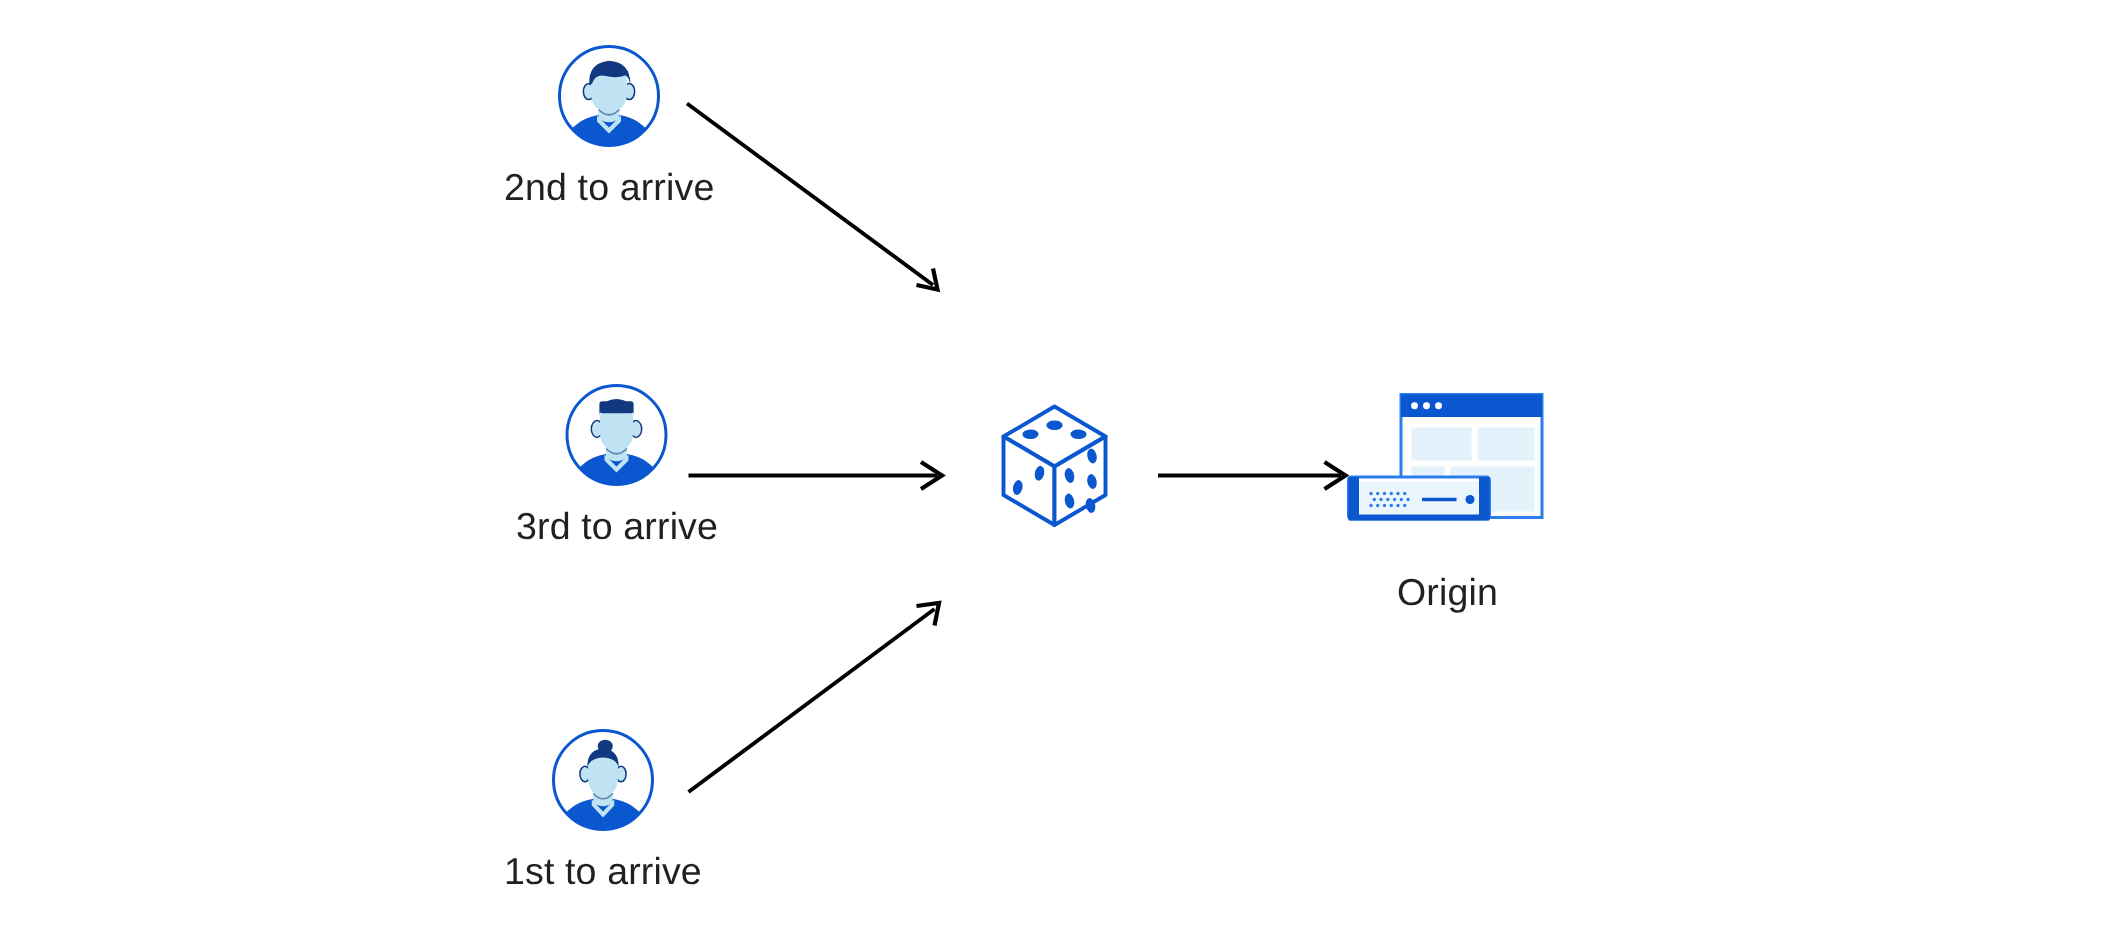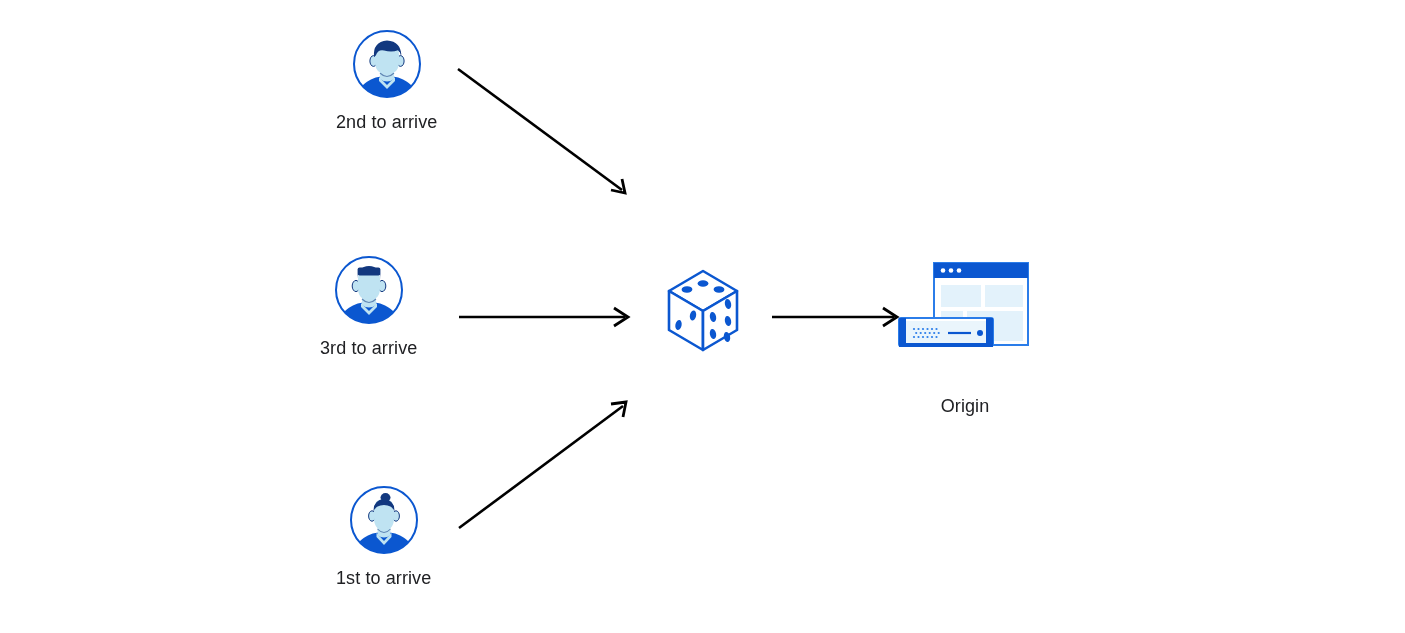--- a/index.html
+++ b/index.html
@@ -26,38 +26,38 @@
     flex-direction: column;
     align-items: center;
   }
   .avatar-wrap {
     width: 70px;
     height: 70px;
     position: relative;
   }
   .node-label {
     margin-top: 14px;
-    font-size: 18px;
+    font-size: 25px;
     line-height: 1;
     color: #202124;
     white-space: nowrap;
     letter-spacing: 0.1px;
     font-family: "Liberation Sans", sans-serif;
   }
   .arrow-layer {
     position: absolute;
     inset: 0;
     pointer-events: none;
   }
   #user-2nd  { left: 336px; top: 29px; }
-  #user-3rd  { left: 320px; top: 255px; }
+  #user-3rd  { left: 344px; top: 255px; }
   #user-1st  { left: 336px; top: 485px; align-items: center; }
   #dice-node { left: 664px; top: 268px; }
   #origin-node { left: 895px; top: 255px; }
-  #origin-node .node-label { margin-top: 32px; }
+  #origin-node .node-label { margin-top: 18px; }
 </style>
 </head>
 <body>
 
 <div class="canvas">
 
   <svg class="arrow-layer" width="1405" height="633" viewBox="0 0 1405 633">
 
     <g>
       <line x1="458" y1="69" x2="622" y2="190" stroke="#000000" stroke-width="2.6" stroke-linecap="butt"></line>

